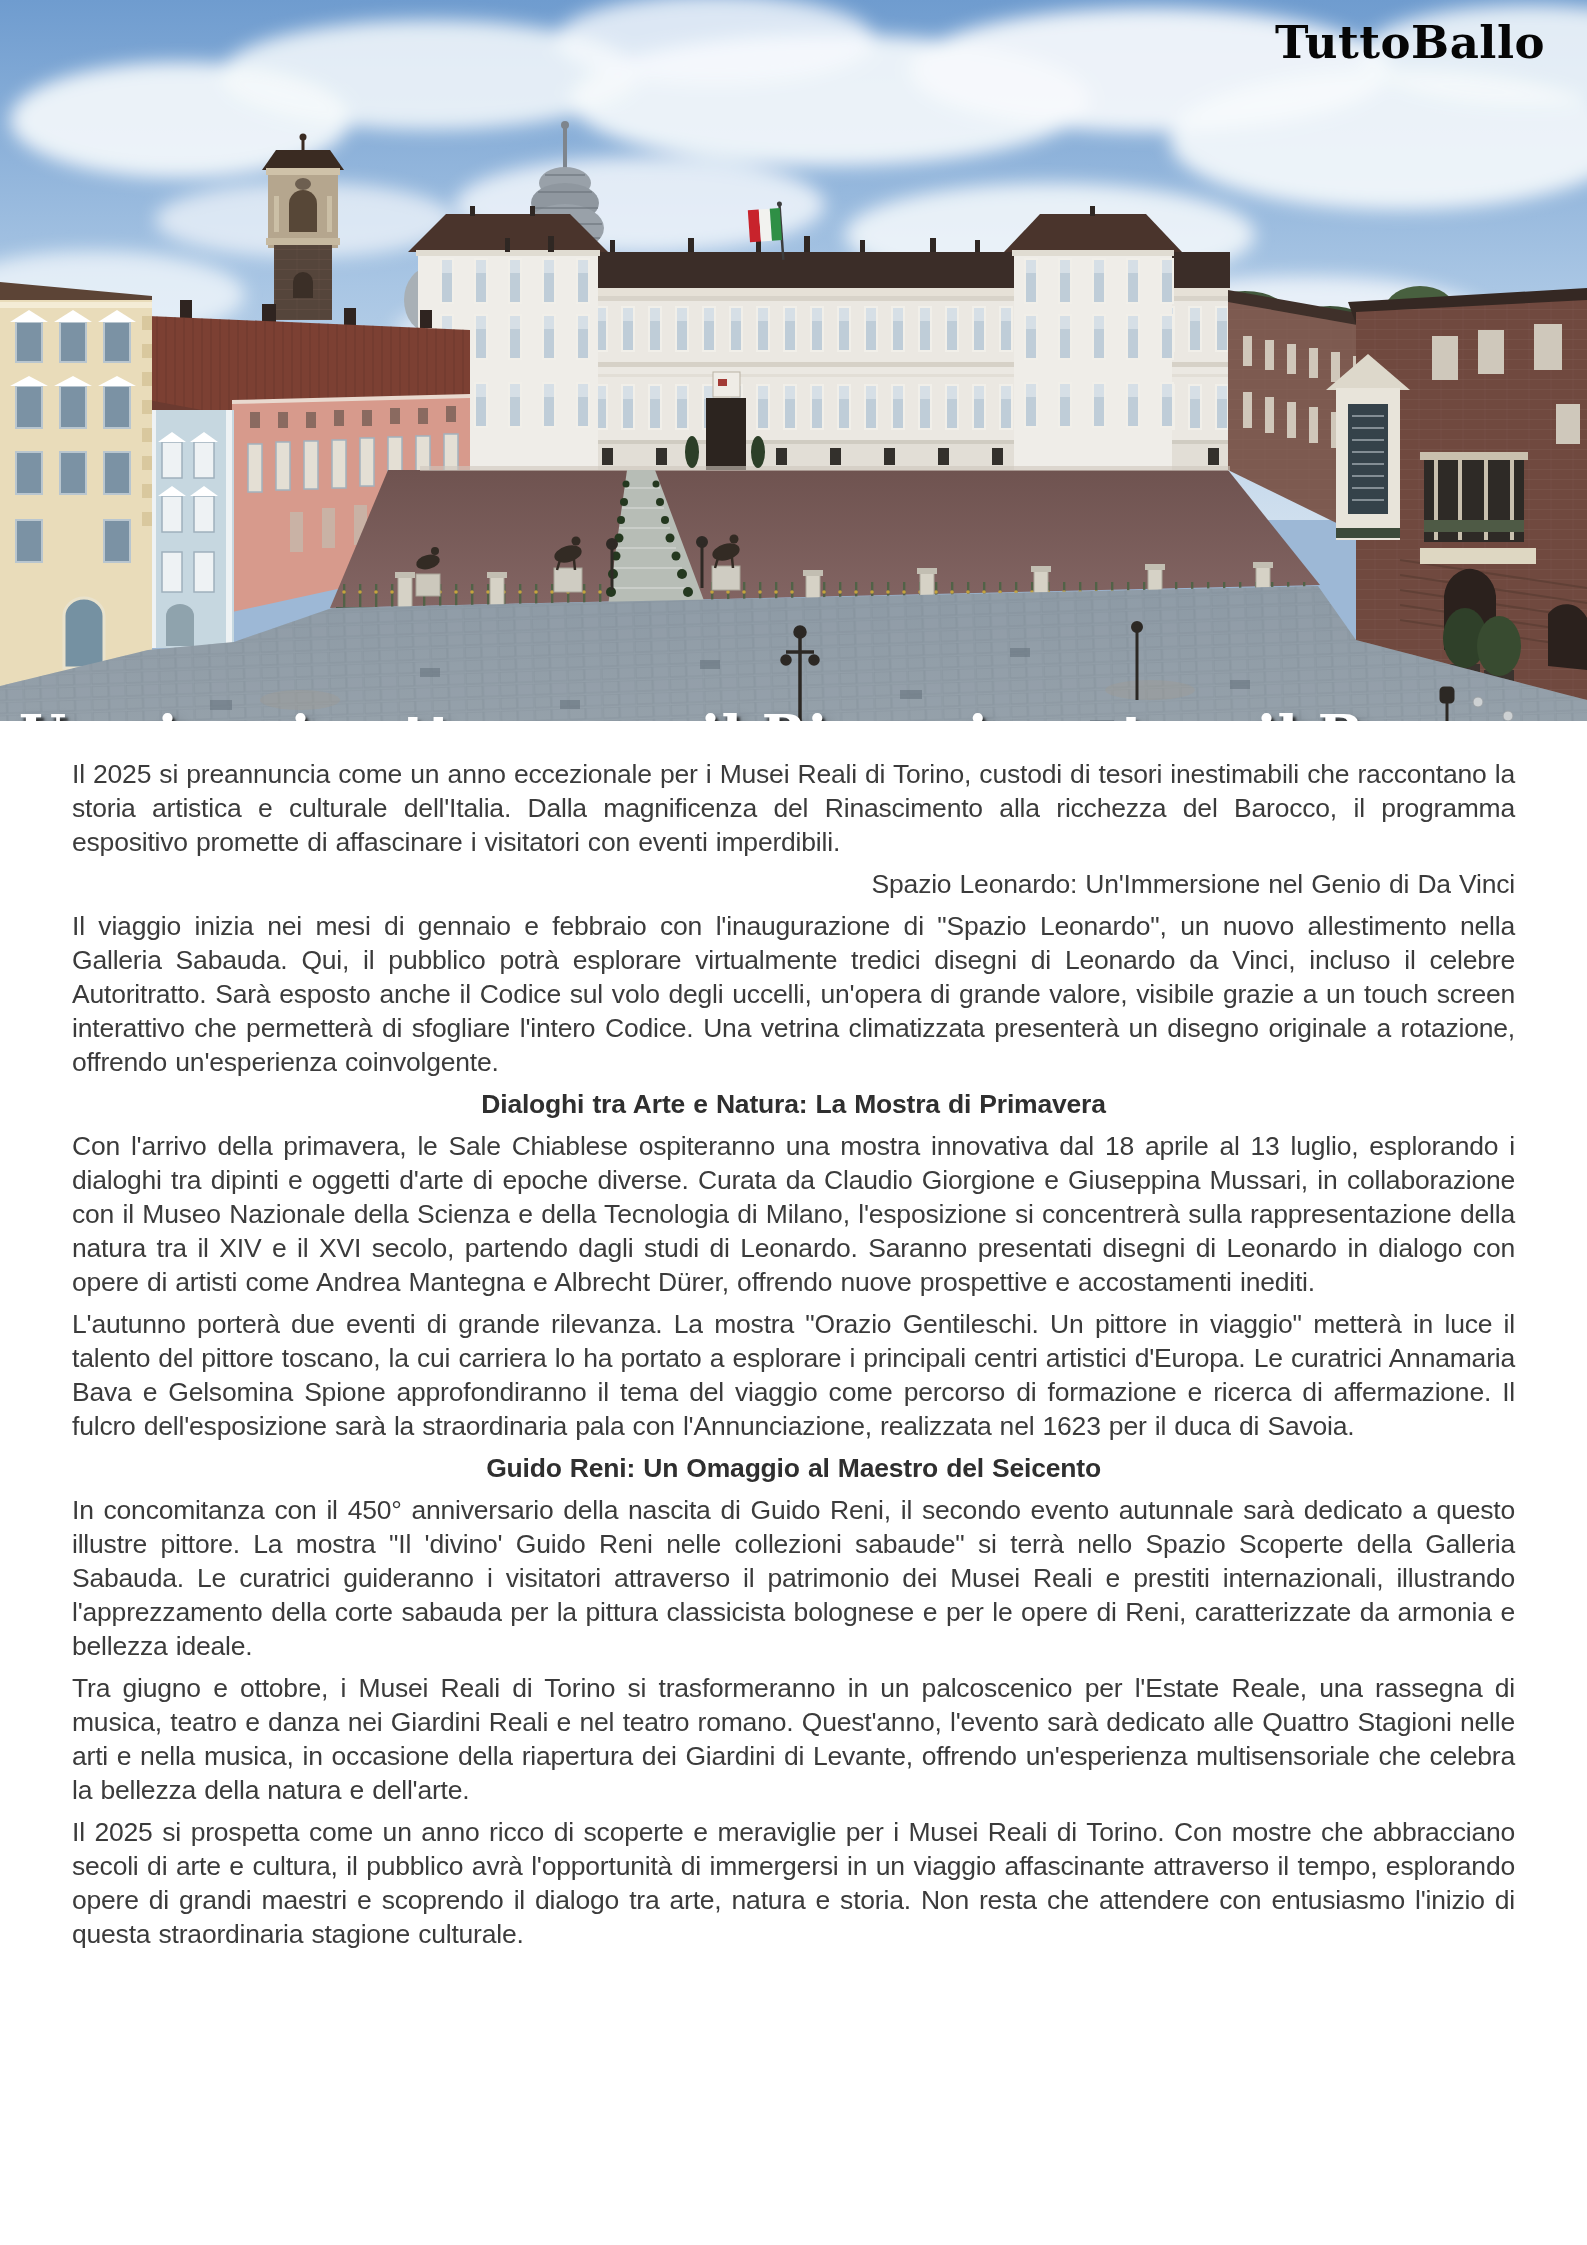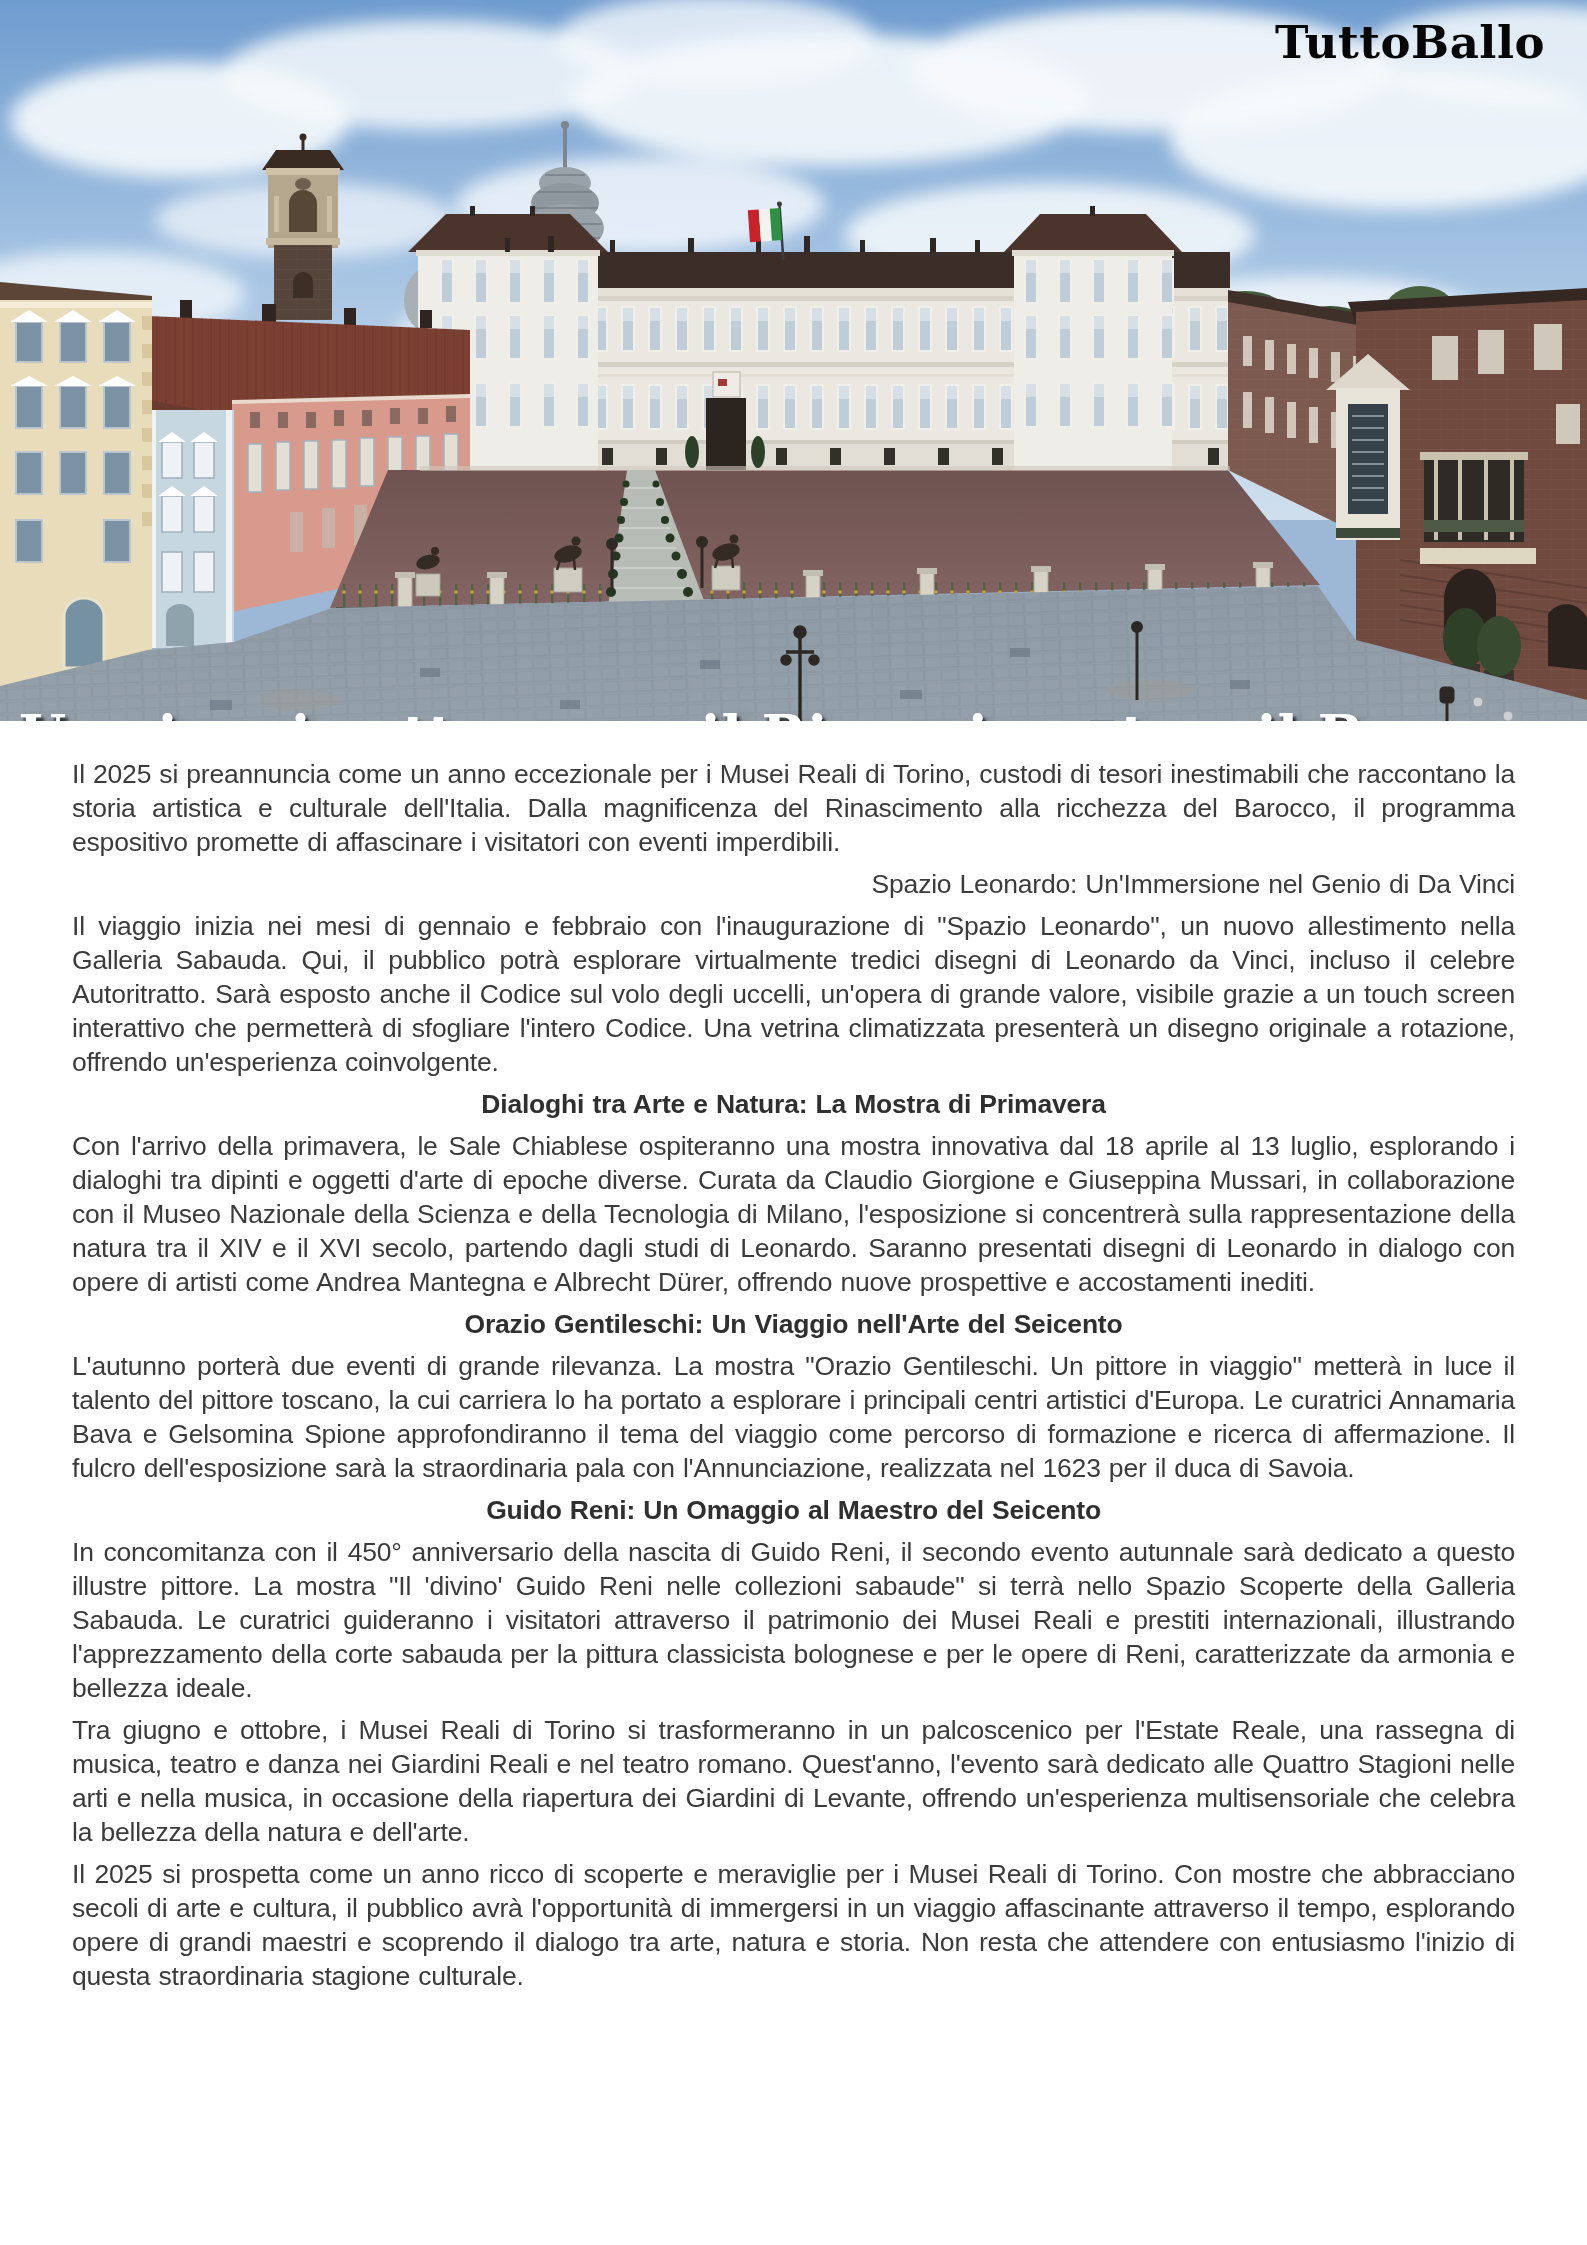--- a/index.html
+++ b/index.html
@@ -621,19 +621,18 @@
     <div>ai Musei Reali di Omaggio</div>
   </div>
 </div>
 
 <main class="article">
   <p>Il 2025 si preannuncia come un anno eccezionale per i Musei Reali di Torino, custodi di tesori inestimabili che raccontano la storia artistica e culturale dell'Italia. Dalla magnificenza del Rinascimento alla ricchezza del Barocco, il programma espositivo promette di affascinare i visitatori con eventi imperdibili.</p>
   <p class="plainhead">Spazio Leonardo: Un'Immersione nel Genio di Da Vinci</p>
   <p>Il viaggio inizia nei mesi di gennaio e febbraio con l'inaugurazione di "Spazio Leonardo", un nuovo allestimento nella Galleria Sabauda. Qui, il pubblico potrà esplorare virtualmente tredici disegni di Leonardo da Vinci, incluso il celebre Autoritratto. Sarà esposto anche il Codice sul volo degli uccelli, un'opera di grande valore, visibile grazie a un touch screen interattivo che permetterà di sfogliare l'intero Codice. Una vetrina climatizzata presenterà un disegno originale a rotazione, offrendo un'esperienza coinvolgente.</p>
   <p class="head">Dialoghi tra Arte e Natura: La Mostra di Primavera</p>
   <p>Con l'arrivo della primavera, le Sale Chiablese ospiteranno una mostra innovativa dal 18 aprile al 13 luglio, esplorando i dialoghi tra dipinti e oggetti d'arte di epoche diverse. Curata da Claudio Giorgione e Giuseppina Mussari, in collaborazione con il Museo Nazionale della Scienza e della Tecnologia di Milano, l'esposizione si concentrerà sulla rappresentazione della natura tra il XIV e il XVI secolo, partendo dagli studi di Leonardo. Saranno presentati disegni di Leonardo in dialogo con opere di artisti come Andrea Mantegna e Albrecht Dürer, offrendo nuove prospettive e accostamenti inediti.</p>
-  <p class="head">Orazio Gentileschi: Un Viaggio nell'Arte del Seicento</p>
   <p>L'autunno porterà due eventi di grande rilevanza. La mostra "Orazio Gentileschi. Un pittore in viaggio" metterà in luce il talento del pittore toscano, la cui carriera lo ha portato a esplorare i principali centri artistici d'Europa. Le curatrici Annamaria Bava e Gelsomina Spione approfondiranno il tema del viaggio come percorso di formazione e ricerca di affermazione. Il fulcro dell'esposizione sarà la straordinaria pala con l'Annunciazione, realizzata nel 1623 per il duca di Savoia.</p>
   <p class="head">Guido Reni: Un Omaggio al Maestro del Seicento</p>
   <p>In concomitanza con il 450° anniversario della nascita di Guido Reni, il secondo evento autunnale sarà dedicato a questo illustre pittore. La mostra "Il 'divino' Guido Reni nelle collezioni sabaude" si terrà nello Spazio Scoperte della Galleria Sabauda. Le curatrici guideranno i visitatori attraverso il patrimonio dei Musei Reali e prestiti internazionali, illustrando l'apprezzamento della corte sabauda per la pittura classicista bolognese e per le opere di Reni, caratterizzate da armonia e bellezza ideale.</p>
   <p>Tra giugno e ottobre, i Musei Reali di Torino si trasformeranno in un palcoscenico per l'Estate Reale, una rassegna di musica, teatro e danza nei Giardini Reali e nel teatro romano. Quest'anno, l'evento sarà dedicato alle Quattro Stagioni nelle arti e nella musica, in occasione della riapertura dei Giardini di Levante, offrendo un'esperienza multisensoriale che celebra la bellezza della natura e dell'arte.</p>
   <p>Il 2025 si prospetta come un anno ricco di scoperte e meraviglie per i Musei Reali di Torino. Con mostre che abbracciano secoli di arte e cultura, il pubblico avrà l'opportunità di immergersi in un viaggio affascinante attraverso il tempo, esplorando opere di grandi maestri e scoprendo il dialogo tra arte, natura e storia. Non resta che attendere con entusiasmo l'inizio di questa straordinaria stagione culturale.</p>
 </main>
 
 </body></html>

